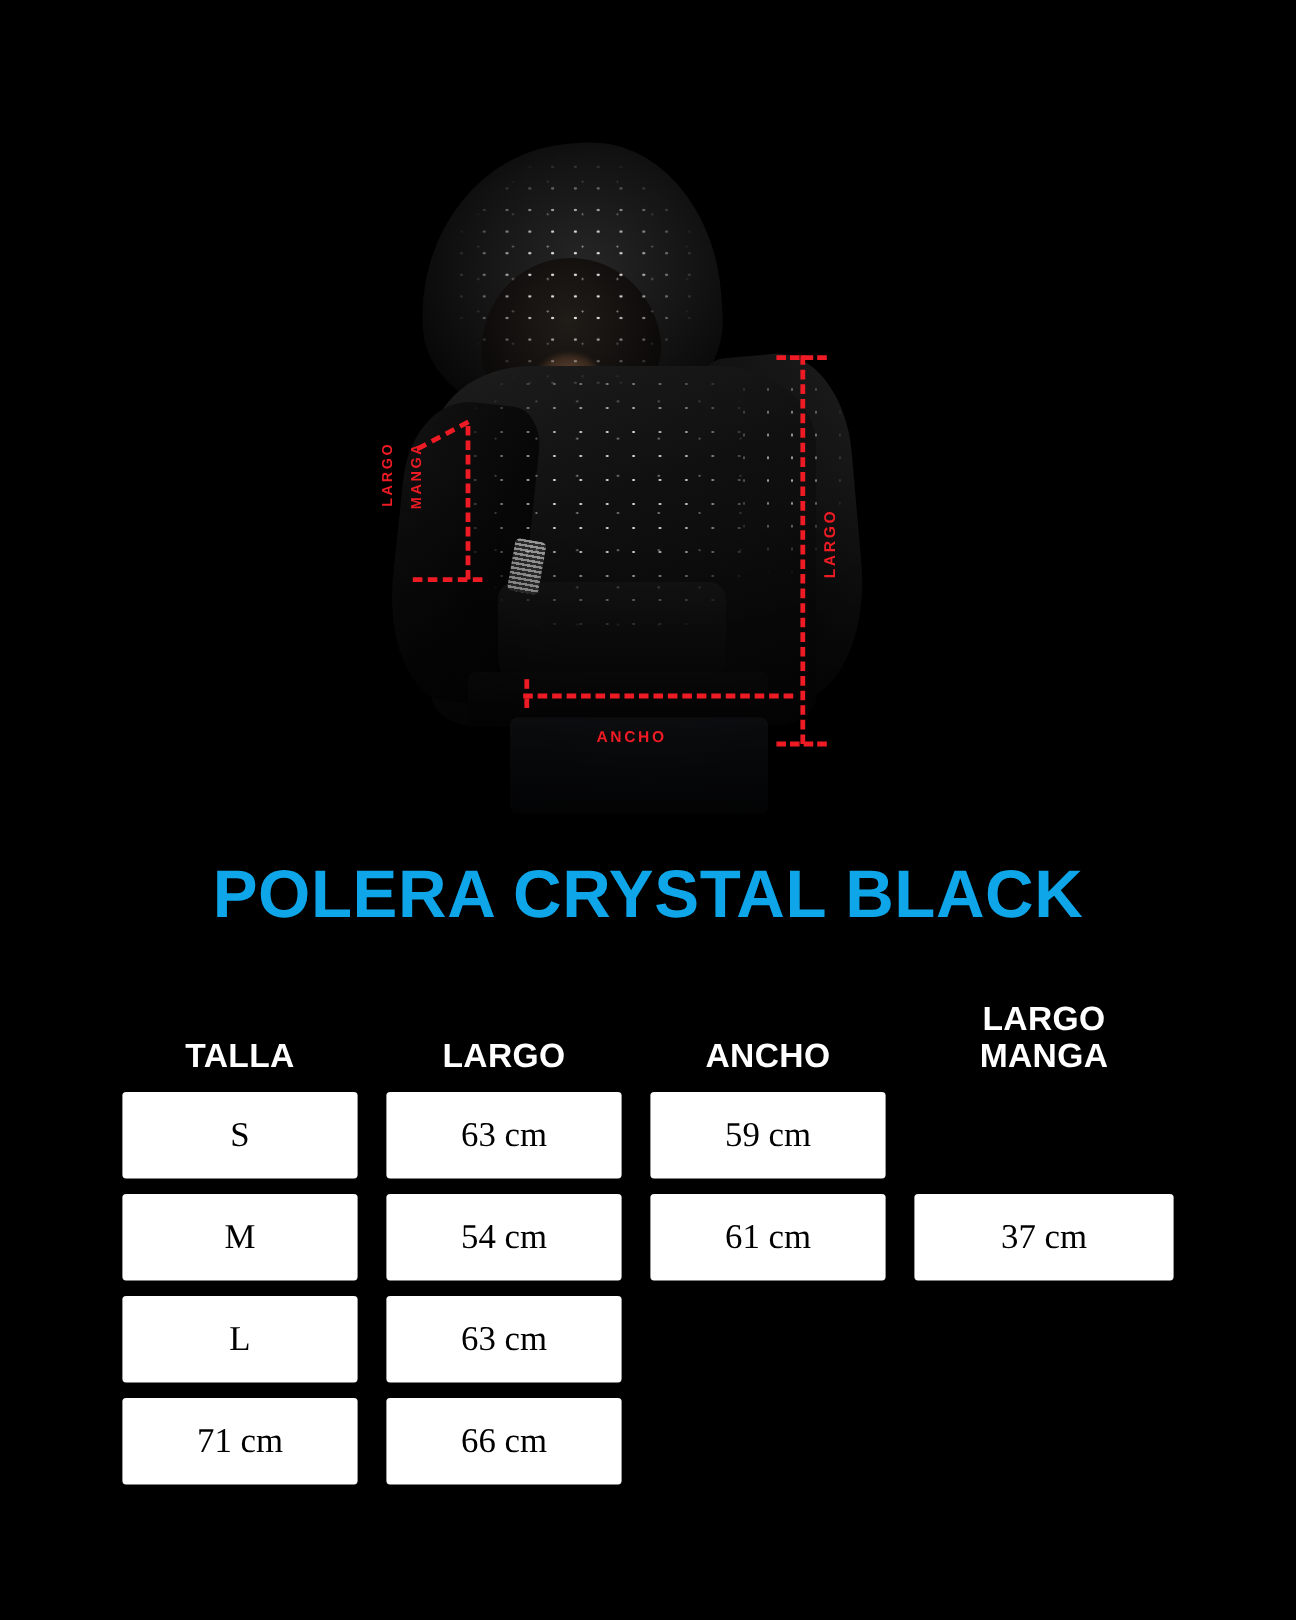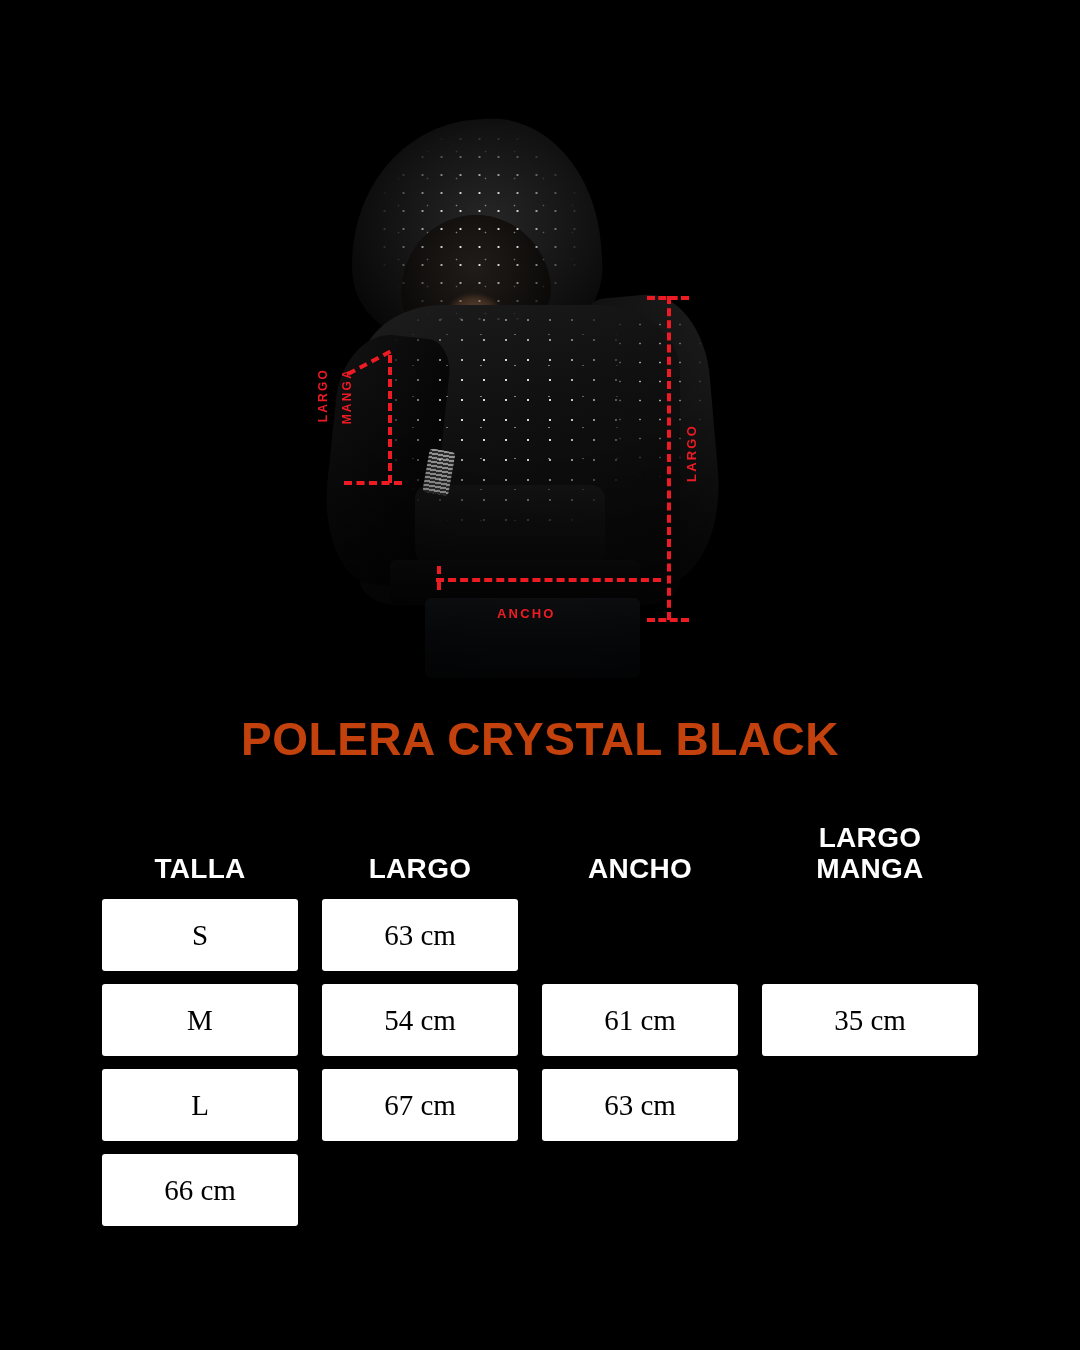--- a/index.html
+++ b/index.html
@@ -194,22 +194,22 @@
   }
   .vert-label {
     writing-mode: vertical-rl;
     text-orientation: mixed;
   }
   .vert-label.flip { transform: rotate(180deg); }
 
   
   .title {
     text-align: center;
-    color: #c2410c;
-    font-size: 46px;
+    color: #0ea5e9;
+    font-size: 56px;
     font-weight: 700;
     letter-spacing: 0.5px;
     margin-top: 22px;
   }
 
   
   .table {
     width: 900px;
     margin: 56px auto 0 auto;
   }
@@ -301,49 +301,52 @@
       </div>
     </div>
 
     <div class="row">
       <div class="cell-wrap">
           <div class="cell">S</div>
         </div>
       <div class="cell-wrap">
           <div class="cell">63 cm</div>
         </div>
+      <div class="cell-wrap">
+          <div class="cell">59 cm</div>
+        </div>
     </div>
 
     <div class="row">
       <div class="cell-wrap">
           <div class="cell">M</div>
         </div>
       <div class="cell-wrap">
           <div class="cell">54 cm</div>
         </div>
       <div class="cell-wrap">
           <div class="cell">61 cm</div>
         </div>
       <div class="cell-wrap">
-          <div class="cell">35 cm</div>
+          <div class="cell">37 cm</div>
         </div>
     </div>
 
     <div class="row">
       <div class="cell-wrap">
           <div class="cell">L</div>
         </div>
       <div class="cell-wrap">
-          <div class="cell">67 cm</div>
-        </div>
-      <div class="cell-wrap">
           <div class="cell">63 cm</div>
         </div>
     </div>
 
     <div class="row">
+      <div class="cell-wrap">
+          <div class="cell">71 cm</div>
+        </div>
       <div class="cell-wrap">
           <div class="cell">66 cm</div>
         </div>
     </div>
 
   </div>
 </div>
 
 </body></html>

